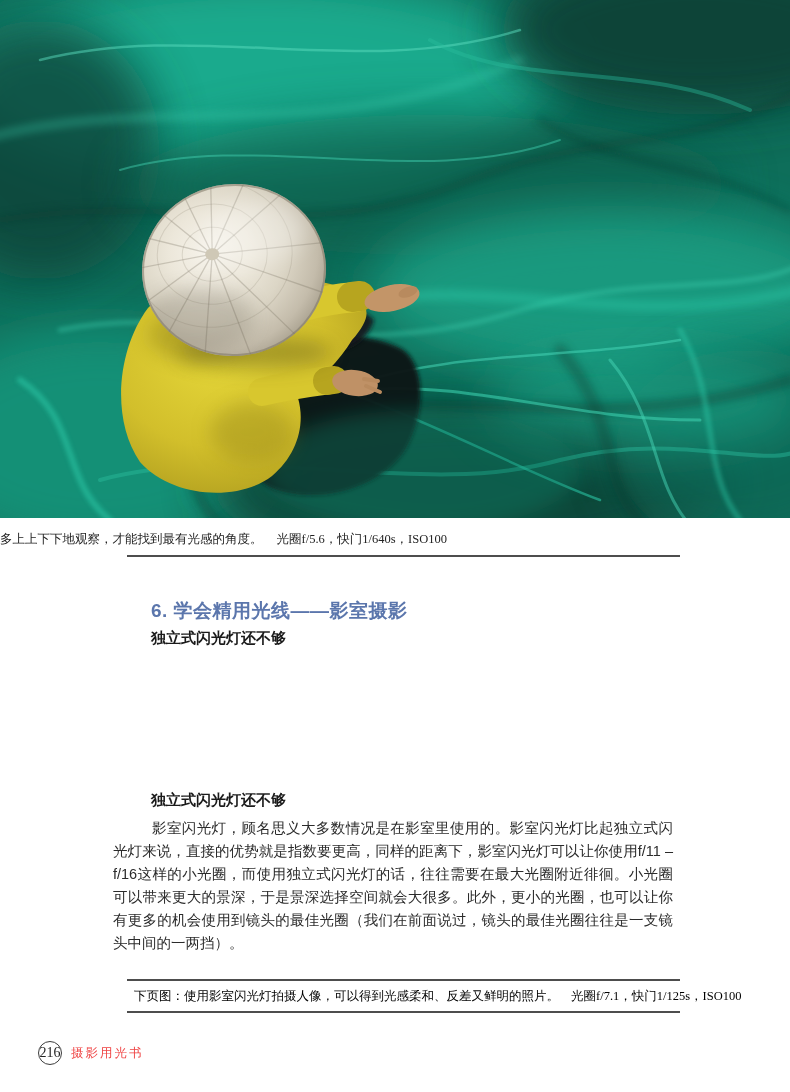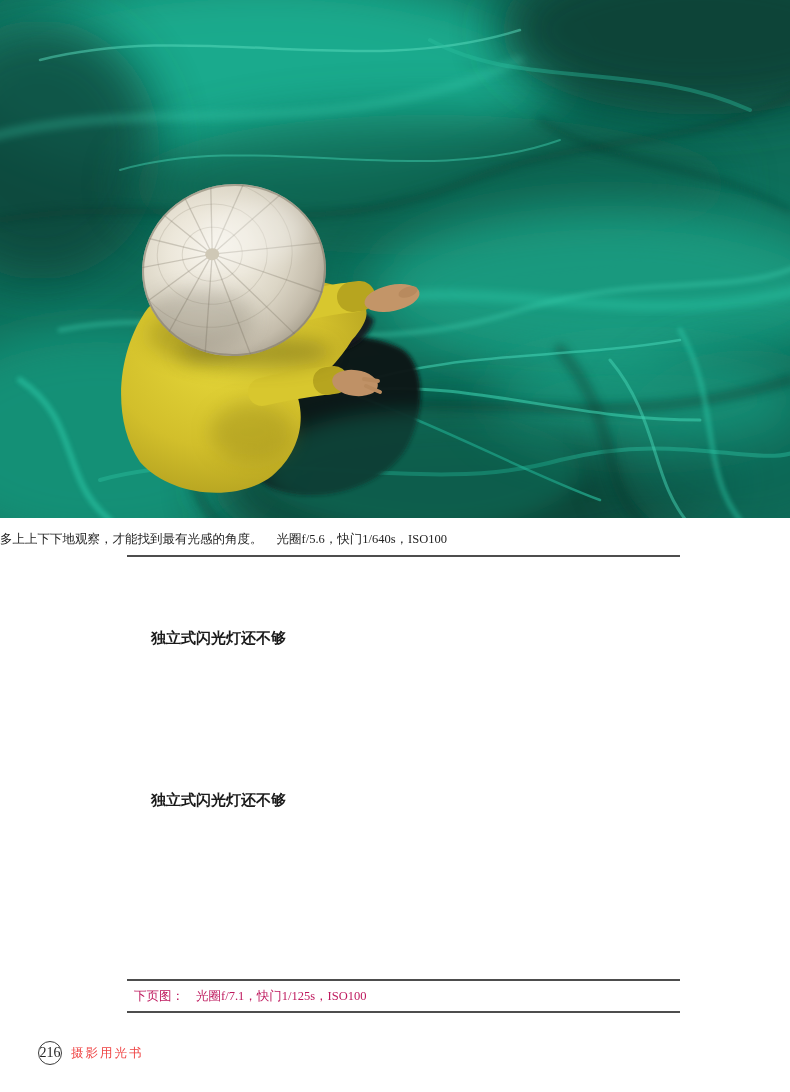--- a/index.html
+++ b/index.html
@@ -17,21 +17,21 @@
   .sub{position:absolute;left:151px;margin:0;font-size:15px;font-weight:bold;color:#1a1a1a;text-align:right;}
   .sub1{top:629px;}
   .sub2{top:791px;}
   .body{position:absolute;left:113px;width:560px;margin:0;font-size:14.5px;line-height:23px;
         text-align:justify;text-indent:39px;color:#2b2b2b;}
   .para1{top:651px;}
   .para2{top:817px;}
   .note-box{position:absolute;top:979px;left:127px;width:553px;height:34px;
         border-top:2px solid #4d4d4d;border-bottom:2px solid #4d4d4d;
         display:flex;align-items:center;box-sizing:border-box;padding-left:7px;
-        font-family:"Liberation Serif",serif;font-size:12.5px;color:#be185d;white-space:nowrap;}
+        font-family:"Liberation Serif",serif;font-size:12.5px;color:#000000;white-space:nowrap;}
   .note-box .exif{margin-left:12px;}
   .footer{position:absolute;top:1041px;left:38px;display:flex;align-items:center;}
   .pagenum{display:inline-block;width:22px;height:22px;border:1px solid #3d3d3d;border-radius:50%;
         text-align:center;line-height:22px;font-family:"Liberation Serif",serif;font-size:14px;color:#222;}
   .booktitle{margin-left:9px;font-family:"Liberation Serif",serif;font-size:12.5px;
         letter-spacing:2px;color:#ef4444;}
 </style>
 </head>
 <body>
 
@@ -158,27 +158,30 @@
       </g>
     </svg>
   </figure>
 
   <div class="top-caption">
     <span>多上上下下地观察，才能找到最有光感的角度。</span><span class="exif">光圈f/5.6，快门1/640s，ISO100</span>
   </div>
 
   <div class="rule rule-top"></div>
 
+  <h2 class="section-title">6. 学会精用光线——影室摄影</h2>
 
   <h3 class="sub sub1">独立式闪光灯还不够</h3>
 
   <h3 class="sub sub2">独立式闪光灯还不够</h3>
+  <p class="body para2">影室闪光灯，顾名思义大多数情况是在影室里使用的。影室闪光灯比起独立式闪光灯来说，直接的优势就是指数要更高，同样的距离下，影室闪光灯可以让你使用f/11 – f/16这样的小光圈，而使用独立式闪光灯的话，往往需要在最大光圈附近徘徊。小光圈可以带来更大的景深，于是景深选择空间就会大很多。此外，更小的光圈，也可以让你有更多的机会使用到镜头的最佳光圈（我们在前面说过，镜头的最佳光圈往往是一支镜头中间的一两挡）。</p>
 
   <div class="note-box">
     <span>下页图：</span>
+      <span>使用影室闪光灯拍摄人像，可以得到光感柔和、反差又鲜明的照片。</span>
       <span class="exif">光圈f/7.1，快门1/125s，ISO100</span>
   </div>
 
   <div class="footer">
     <span class="pagenum">216</span>
     <span class="booktitle">摄影用光书</span>
   </div>
 
 </div>
 

